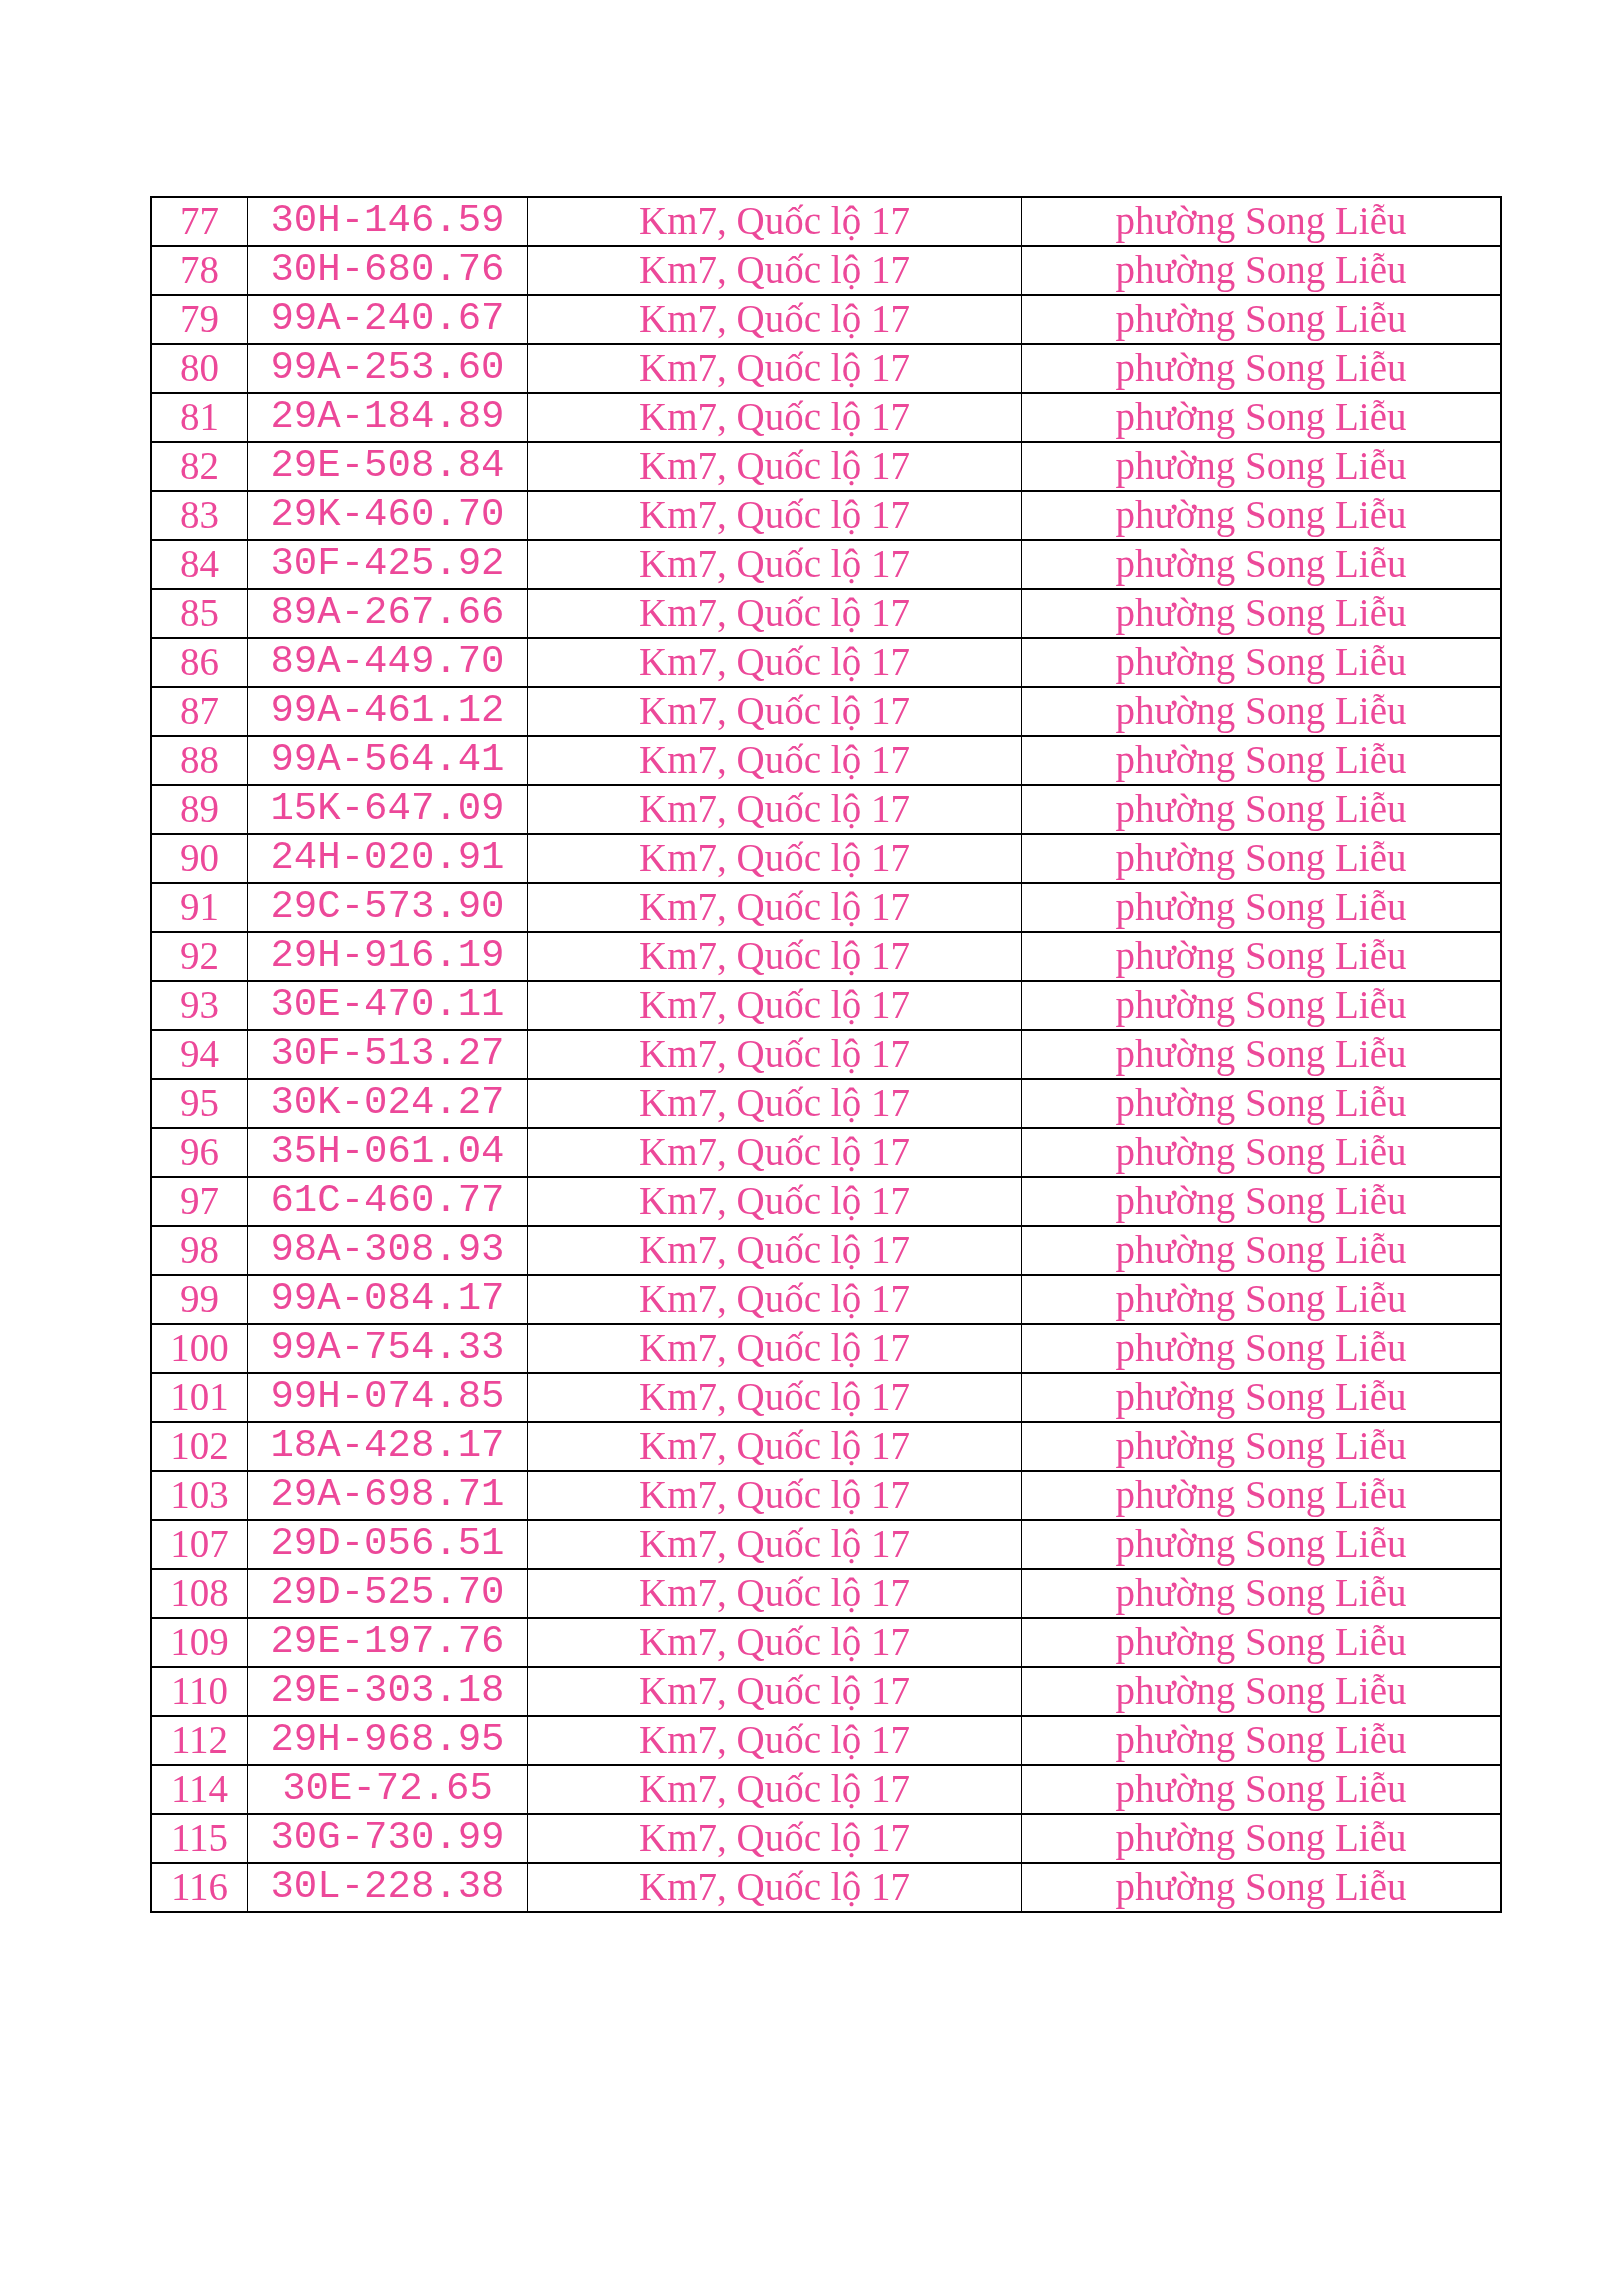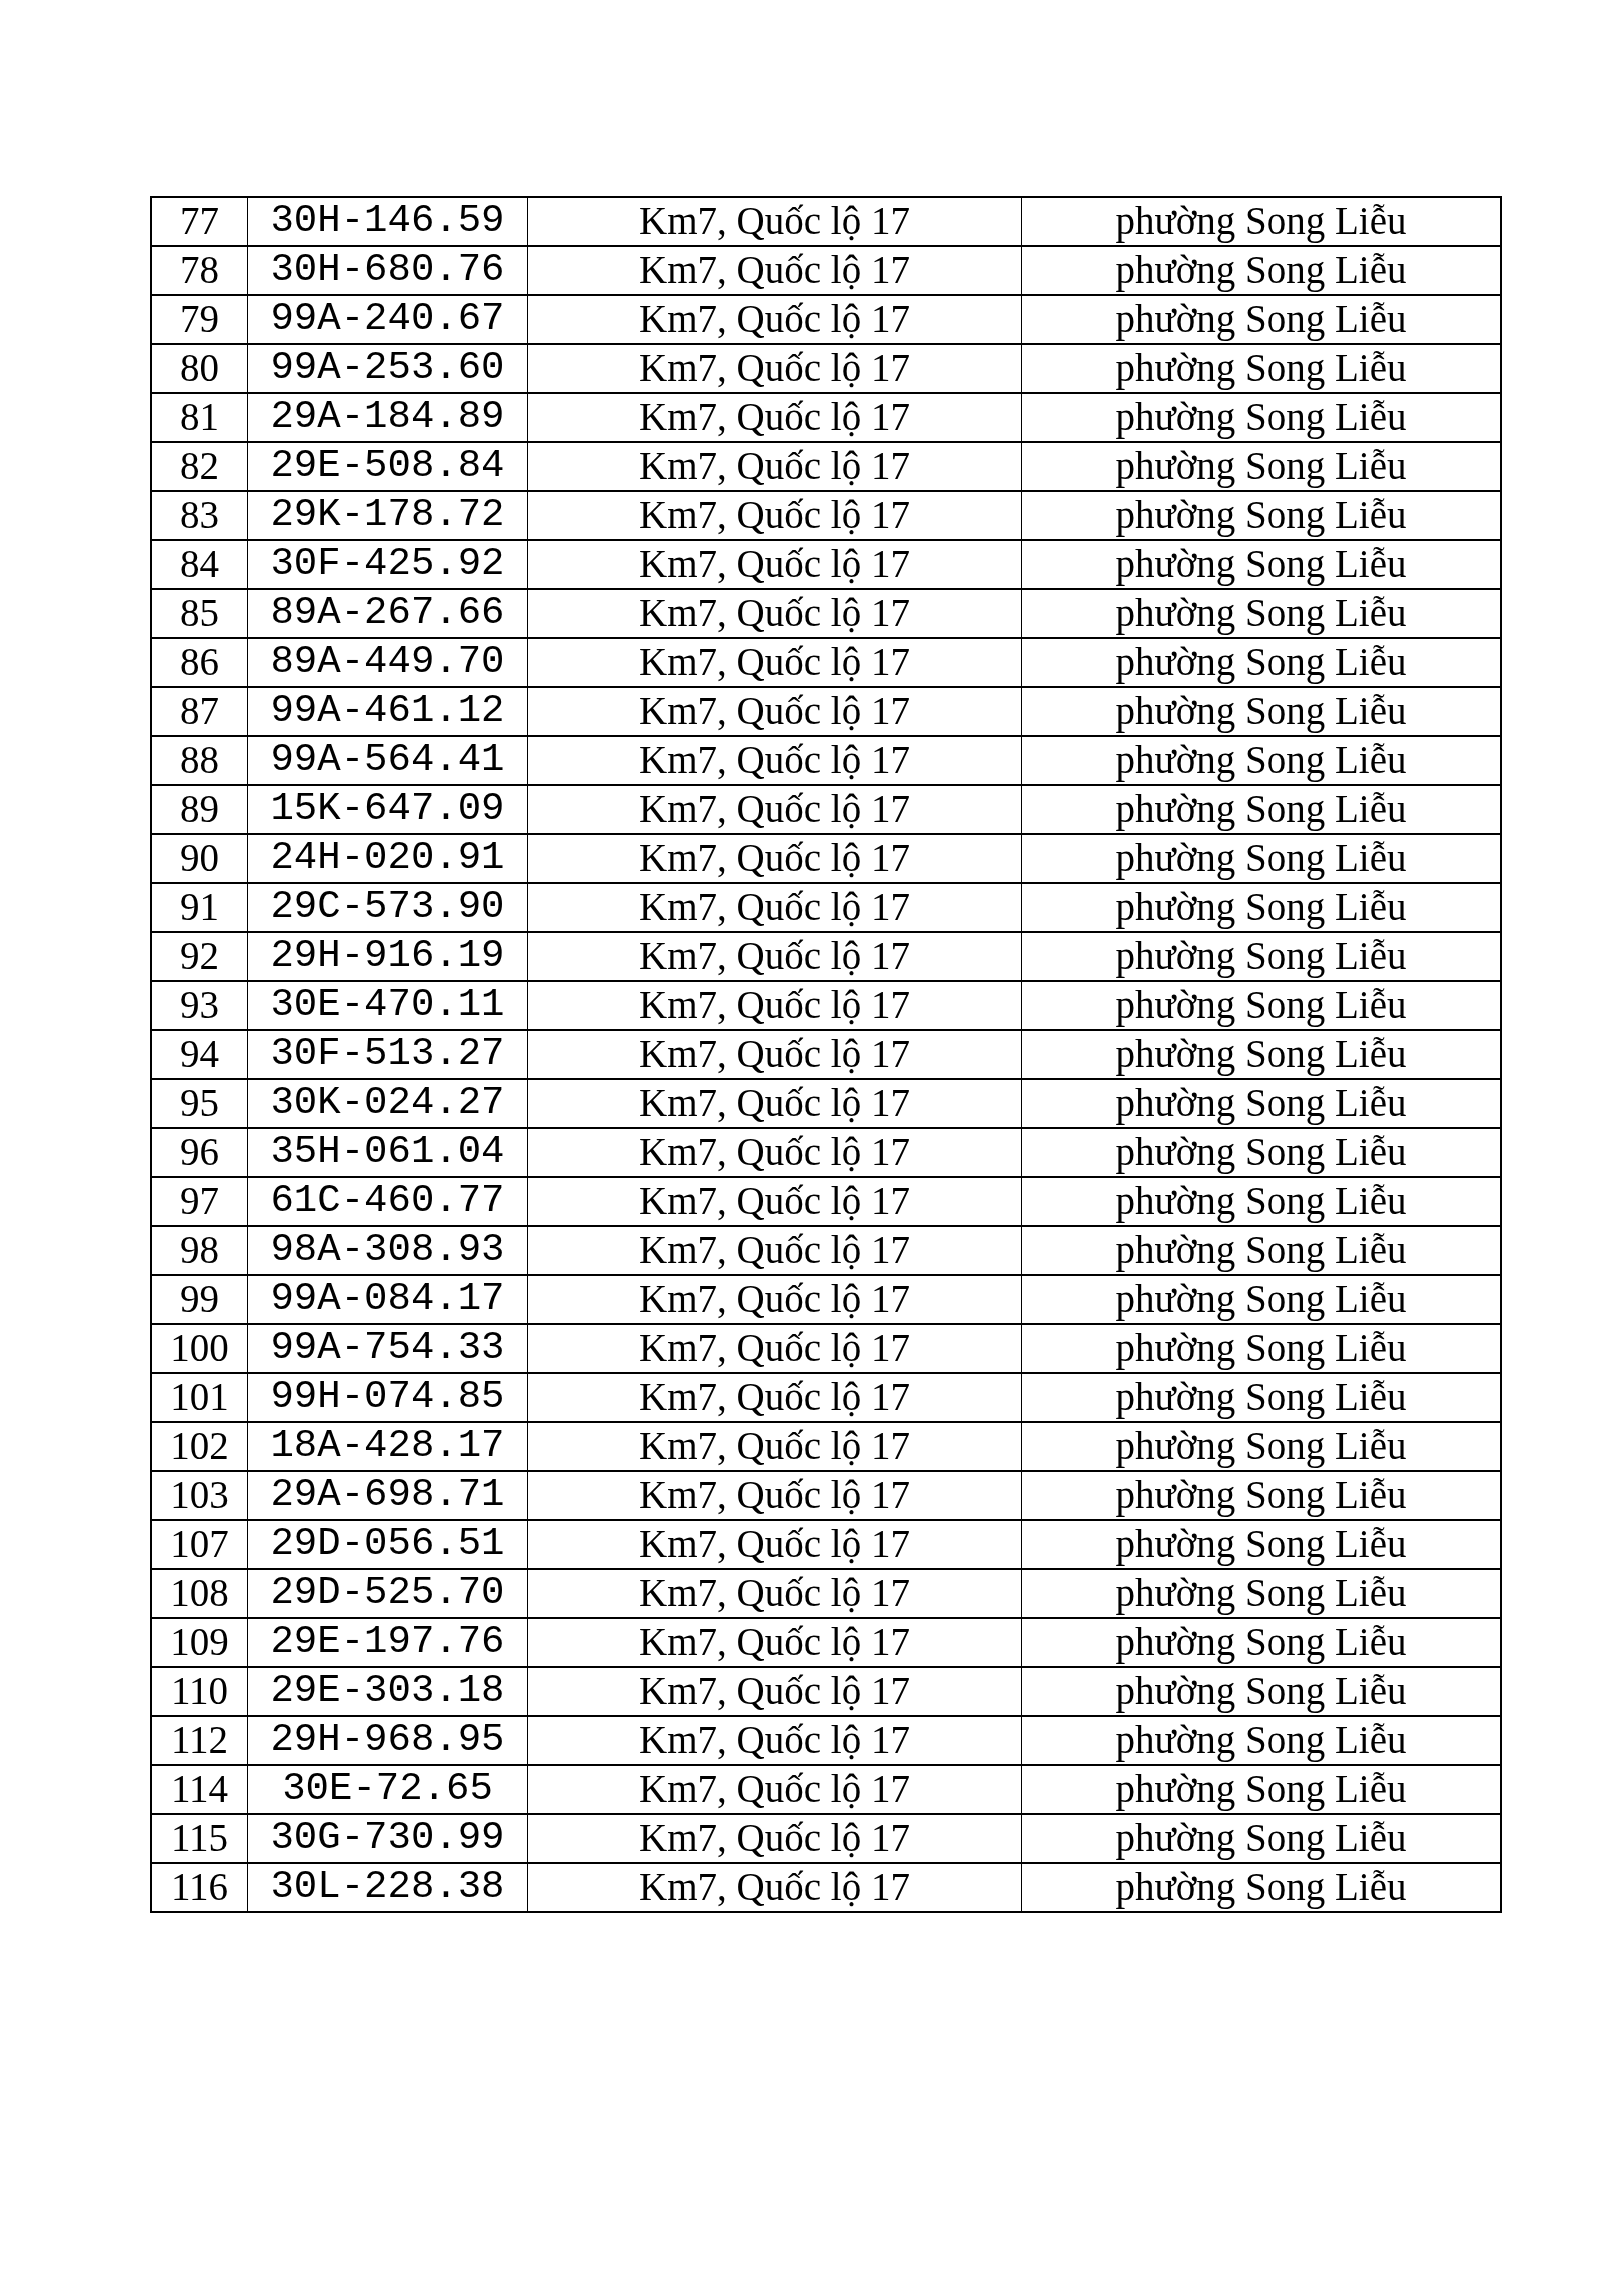--- a/index.html
+++ b/index.html
@@ -6,21 +6,21 @@
     margin: 0;
     padding: 0;
     background: #ffffff;
   }
   .page {
     position: relative;
     width: 1622px;
     height: 2295px;
     background: #ffffff;
     font-family: "Liberation Serif", serif;
-    color: #000000;
+    color: #ec4899;
     overflow: hidden;
   }
   table.doc-table {
     position: absolute;
     left: 150px;
     top: 196px;
     width: 1344px;
     border-collapse: collapse;
     table-layout: fixed;
     border: 2.5px solid #000000;
@@ -79,21 +79,21 @@
           <td class="col-ward">phường Song Liễu</td>
         </tr>
         <tr>
           <td class="col-index">82</td>
           <td class="col-plate">29E-508.84</td>
           <td class="col-route">Km7, Quốc lộ 17</td>
           <td class="col-ward">phường Song Liễu</td>
         </tr>
         <tr>
           <td class="col-index">83</td>
-          <td class="col-plate">29K-178.72</td>
+          <td class="col-plate">29K-460.70</td>
           <td class="col-route">Km7, Quốc lộ 17</td>
           <td class="col-ward">phường Song Liễu</td>
         </tr>
         <tr>
           <td class="col-index">84</td>
           <td class="col-plate">30F-425.92</td>
           <td class="col-route">Km7, Quốc lộ 17</td>
           <td class="col-ward">phường Song Liễu</td>
         </tr>
         <tr>

